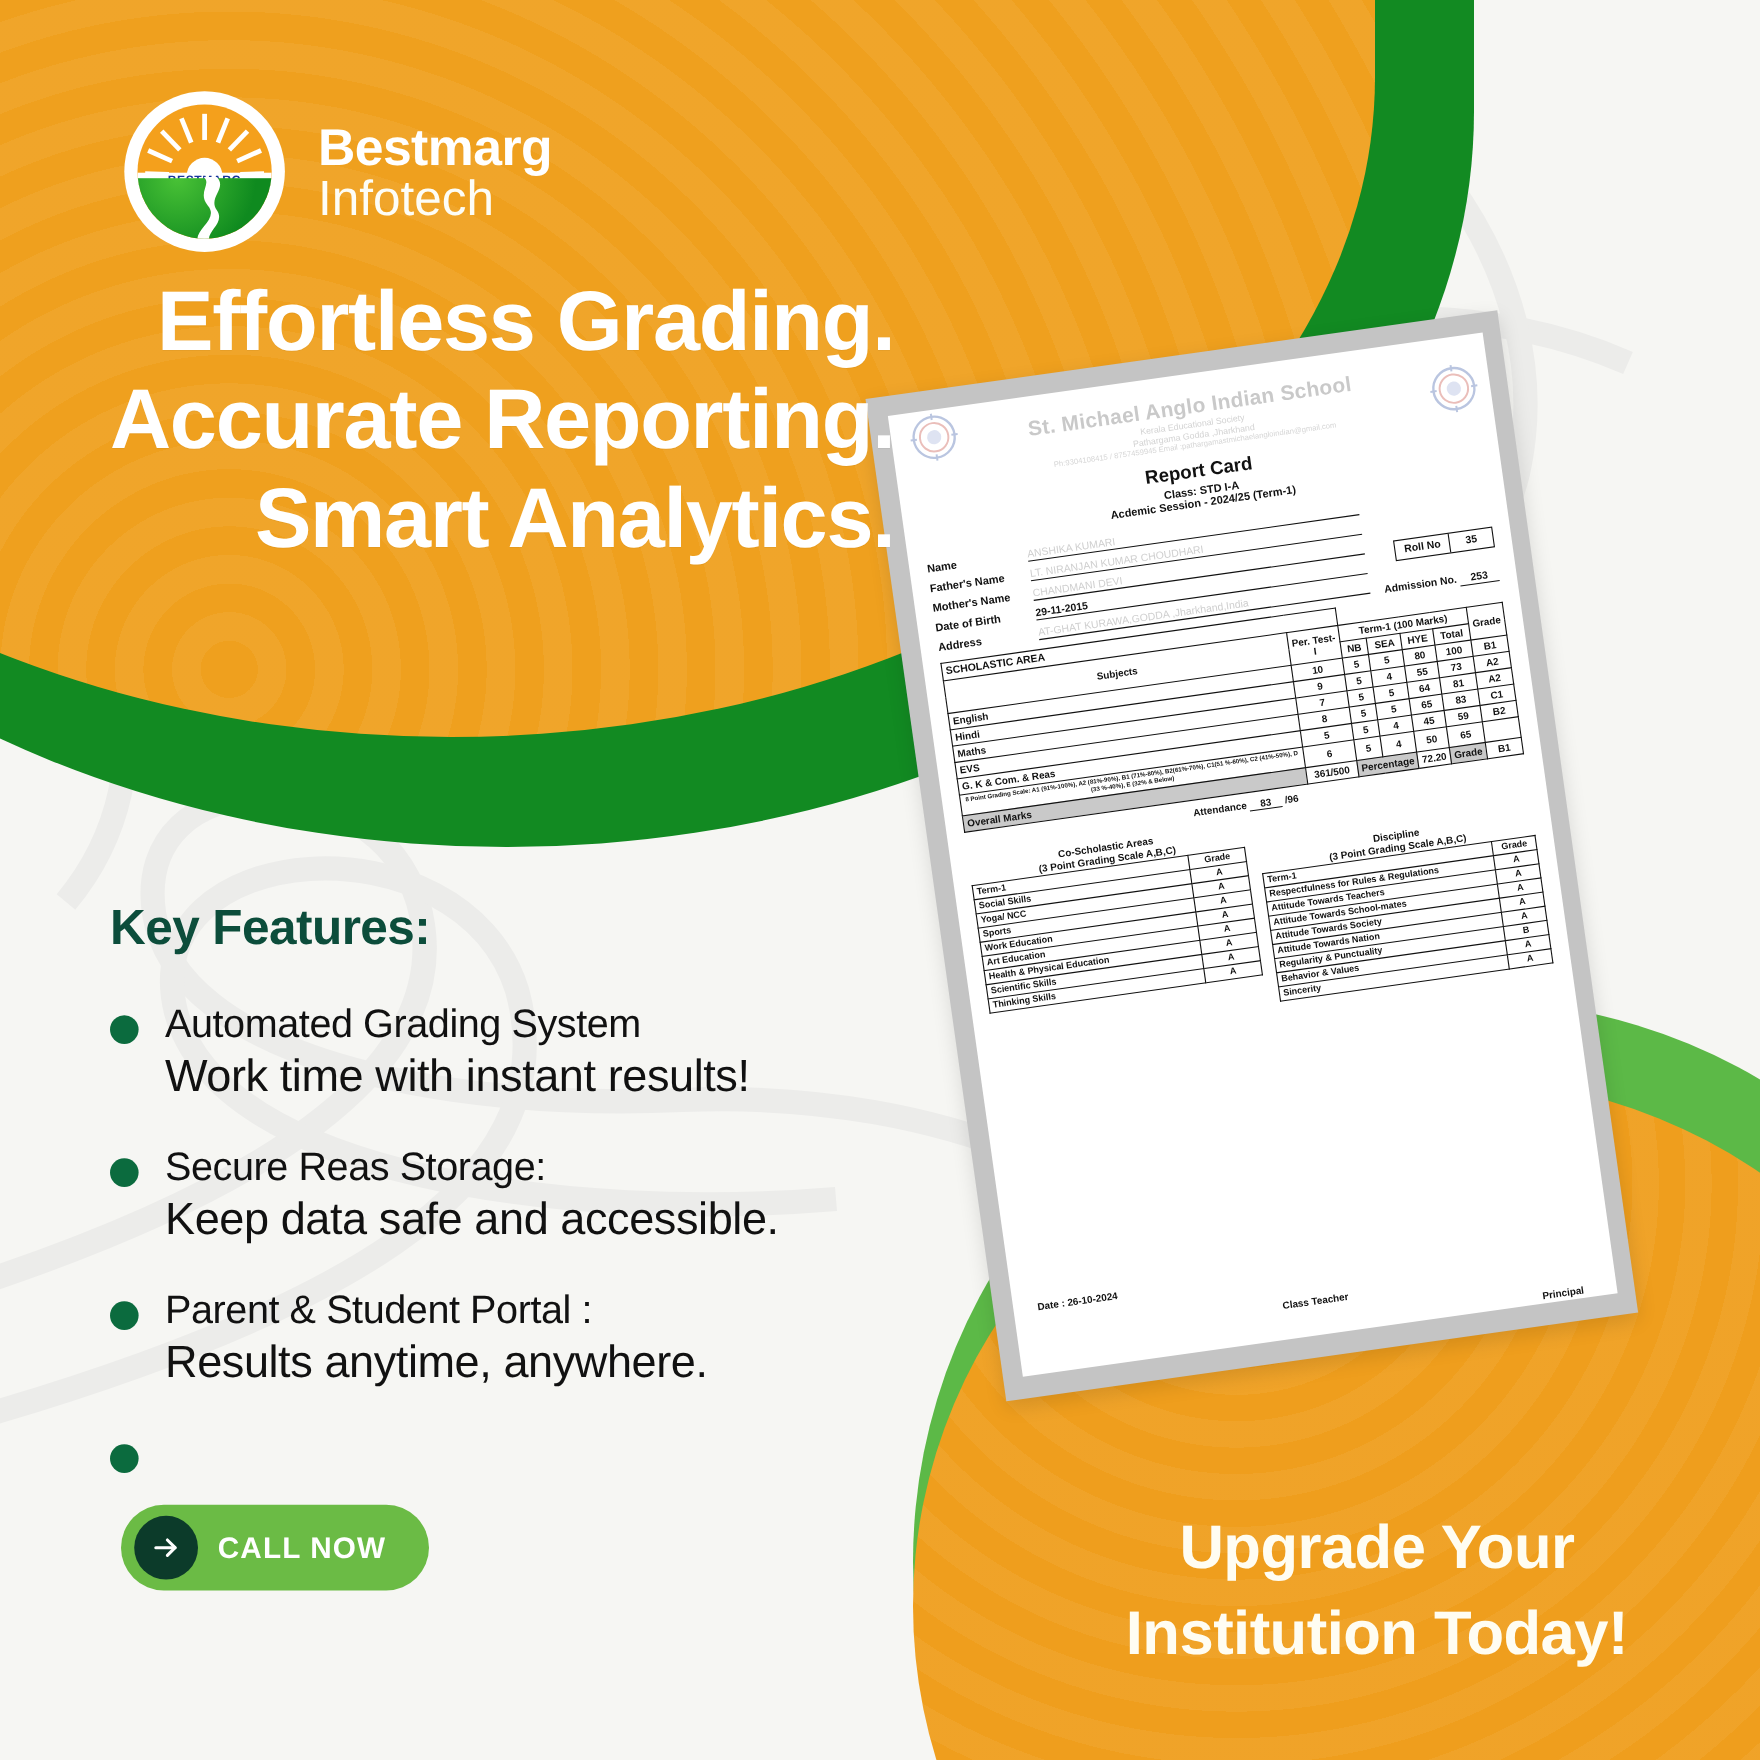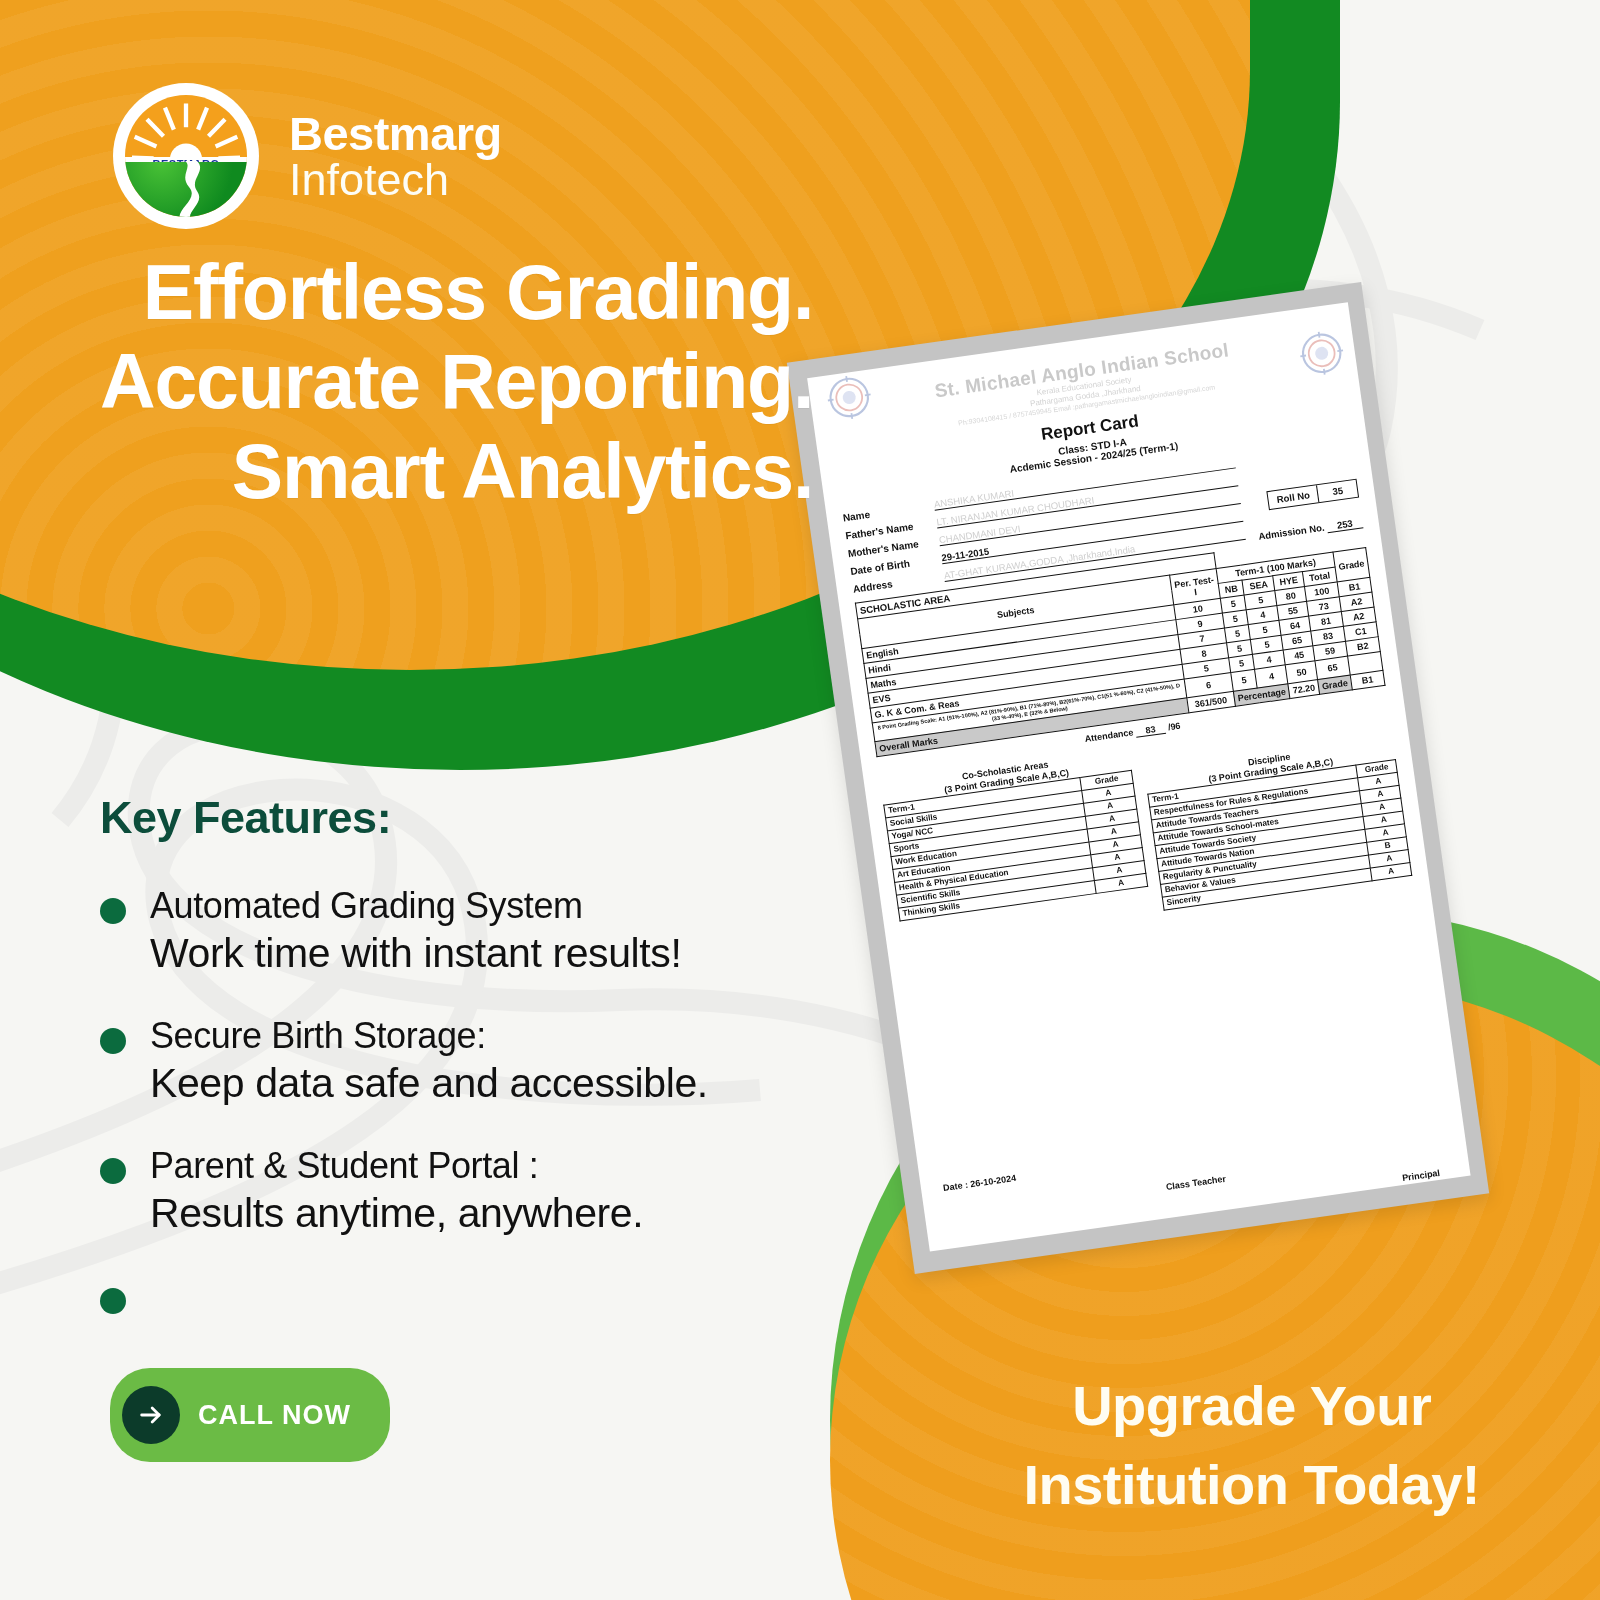--- a/index.html
+++ b/index.html
@@ -134,21 +134,21 @@
     color: #ffffff;
     font-size: 77px; font-weight: bold;
     line-height: 1.16; letter-spacing: -1.2px;
     text-shadow: 0 1px 0 rgba(0,0,0,0.04);
     text-align: right;
   }
   .headline div { white-space: nowrap; }
 
   
   .features {
-    position: absolute; left: 100px; top: 792px;
+    position: absolute; left: 100px; top: 817px;
     width: 880px; z-index: 20;
   }
   .features h2 {
     font-size: 45px; font-weight: bold; color: #0c4d3b;
     letter-spacing: -0.5px; margin-bottom: 40px;
   }
   .feat {
     display: flex; align-items: flex-start; gap: 24px;
     margin-bottom: 36px;
   }
@@ -160,21 +160,21 @@
   .feat-text .t1 {
     font-size: 36px; font-weight: 400; line-height: 1.22; letter-spacing: -0.4px;
   }
   .feat-text .t2 {
     font-size: 41px; font-weight: 400; line-height: 1.22; letter-spacing: -0.4px;
   }
 
   
   .cta {
     position: absolute; left: 110px; top: 1368px;
-    width: 280px; height: 94px; border-radius: 40px;
+    width: 280px; height: 78px; border-radius: 40px;
     background: #6bbb45;
     display: flex; align-items: center; gap: 18px;
     padding-left: 12px;
     z-index: 20; cursor: pointer;
   }
   .cta-circle {
     width: 58px; height: 58px; border-radius: 50%;
     background: #0c3b2a;
     display: flex; align-items: center; justify-content: center;
     flex: none;
@@ -345,21 +345,21 @@
       <div class="dot"></div>
       <div class="feat-text">
         <div class="t1">Automated Grading System</div>
         <div class="t2">Work time with instant results!</div>
       </div>
     </div>
 
     <div class="feat">
       <div class="dot"></div>
       <div class="feat-text">
-        <div class="t1">Secure Birth Storage:</div>
+        <div class="t1">Secure Reas Storage:</div>
         <div class="t2">Keep data safe and accessible.</div>
       </div>
     </div>
 
     <div class="feat">
       <div class="dot"></div>
       <div class="feat-text">
         <div class="t1">Parent &amp; Student Portal :</div>
         <div class="t2">Results anytime, anywhere.</div>
       </div>

